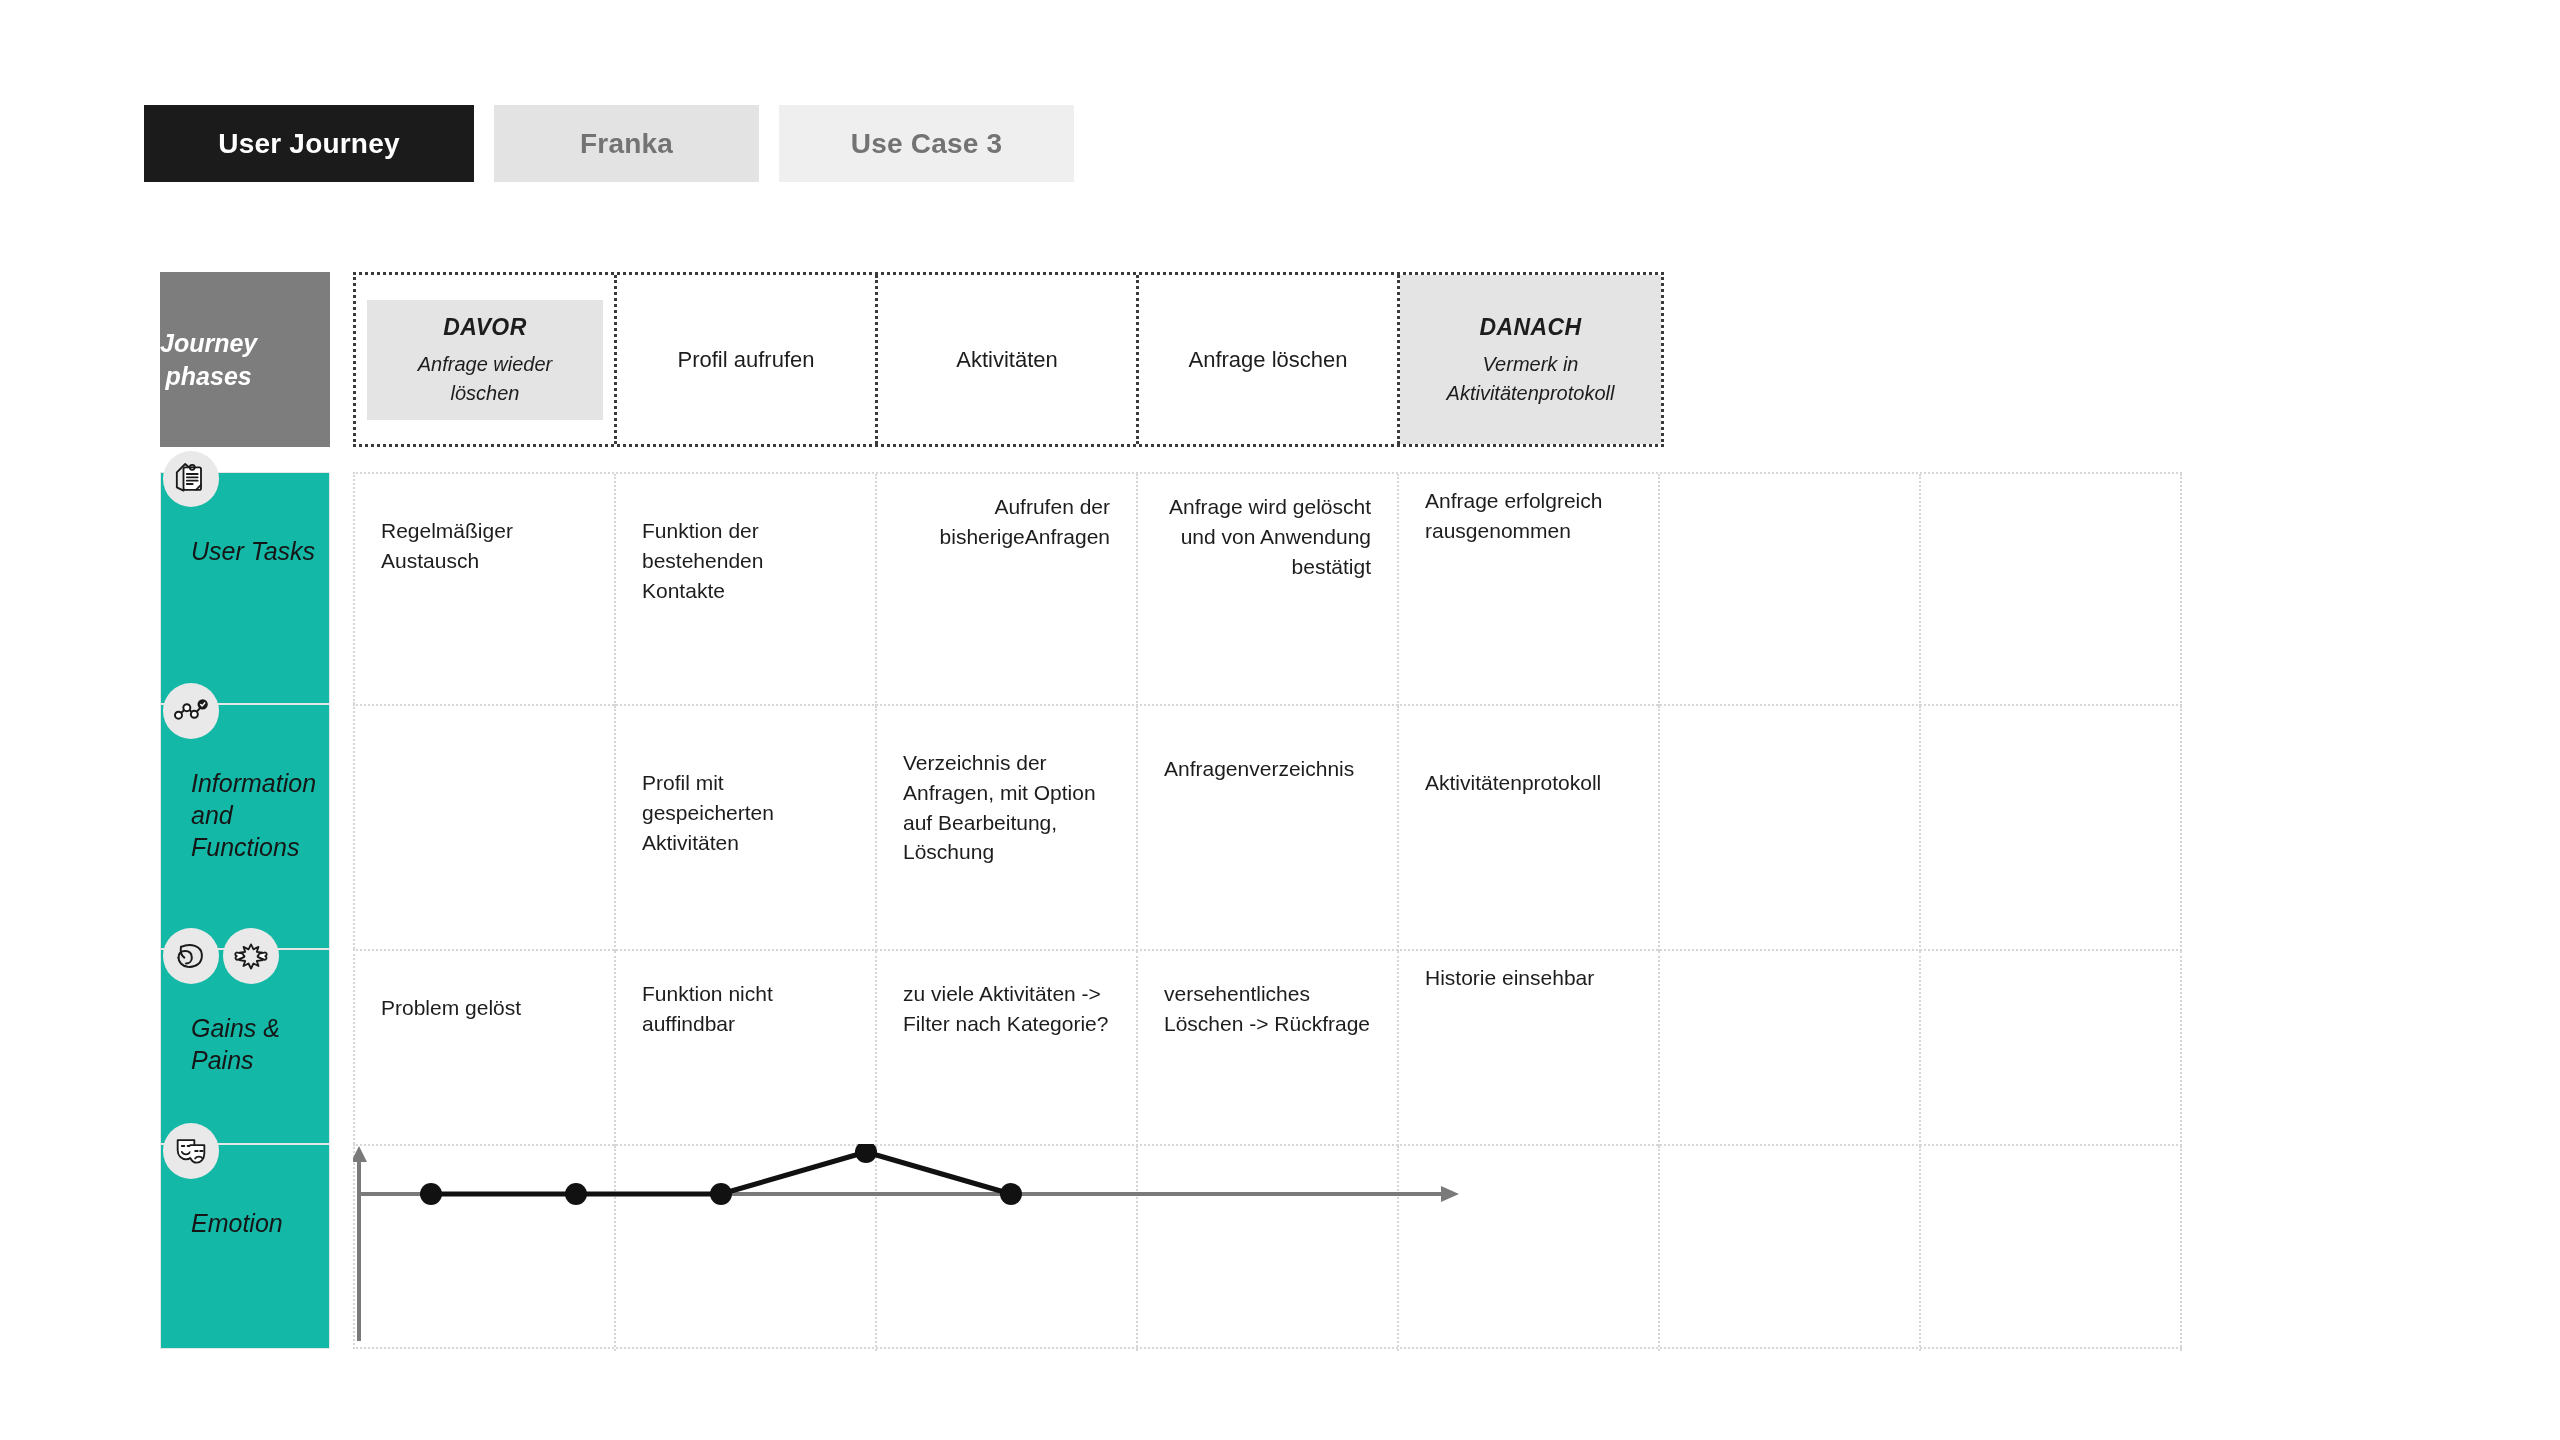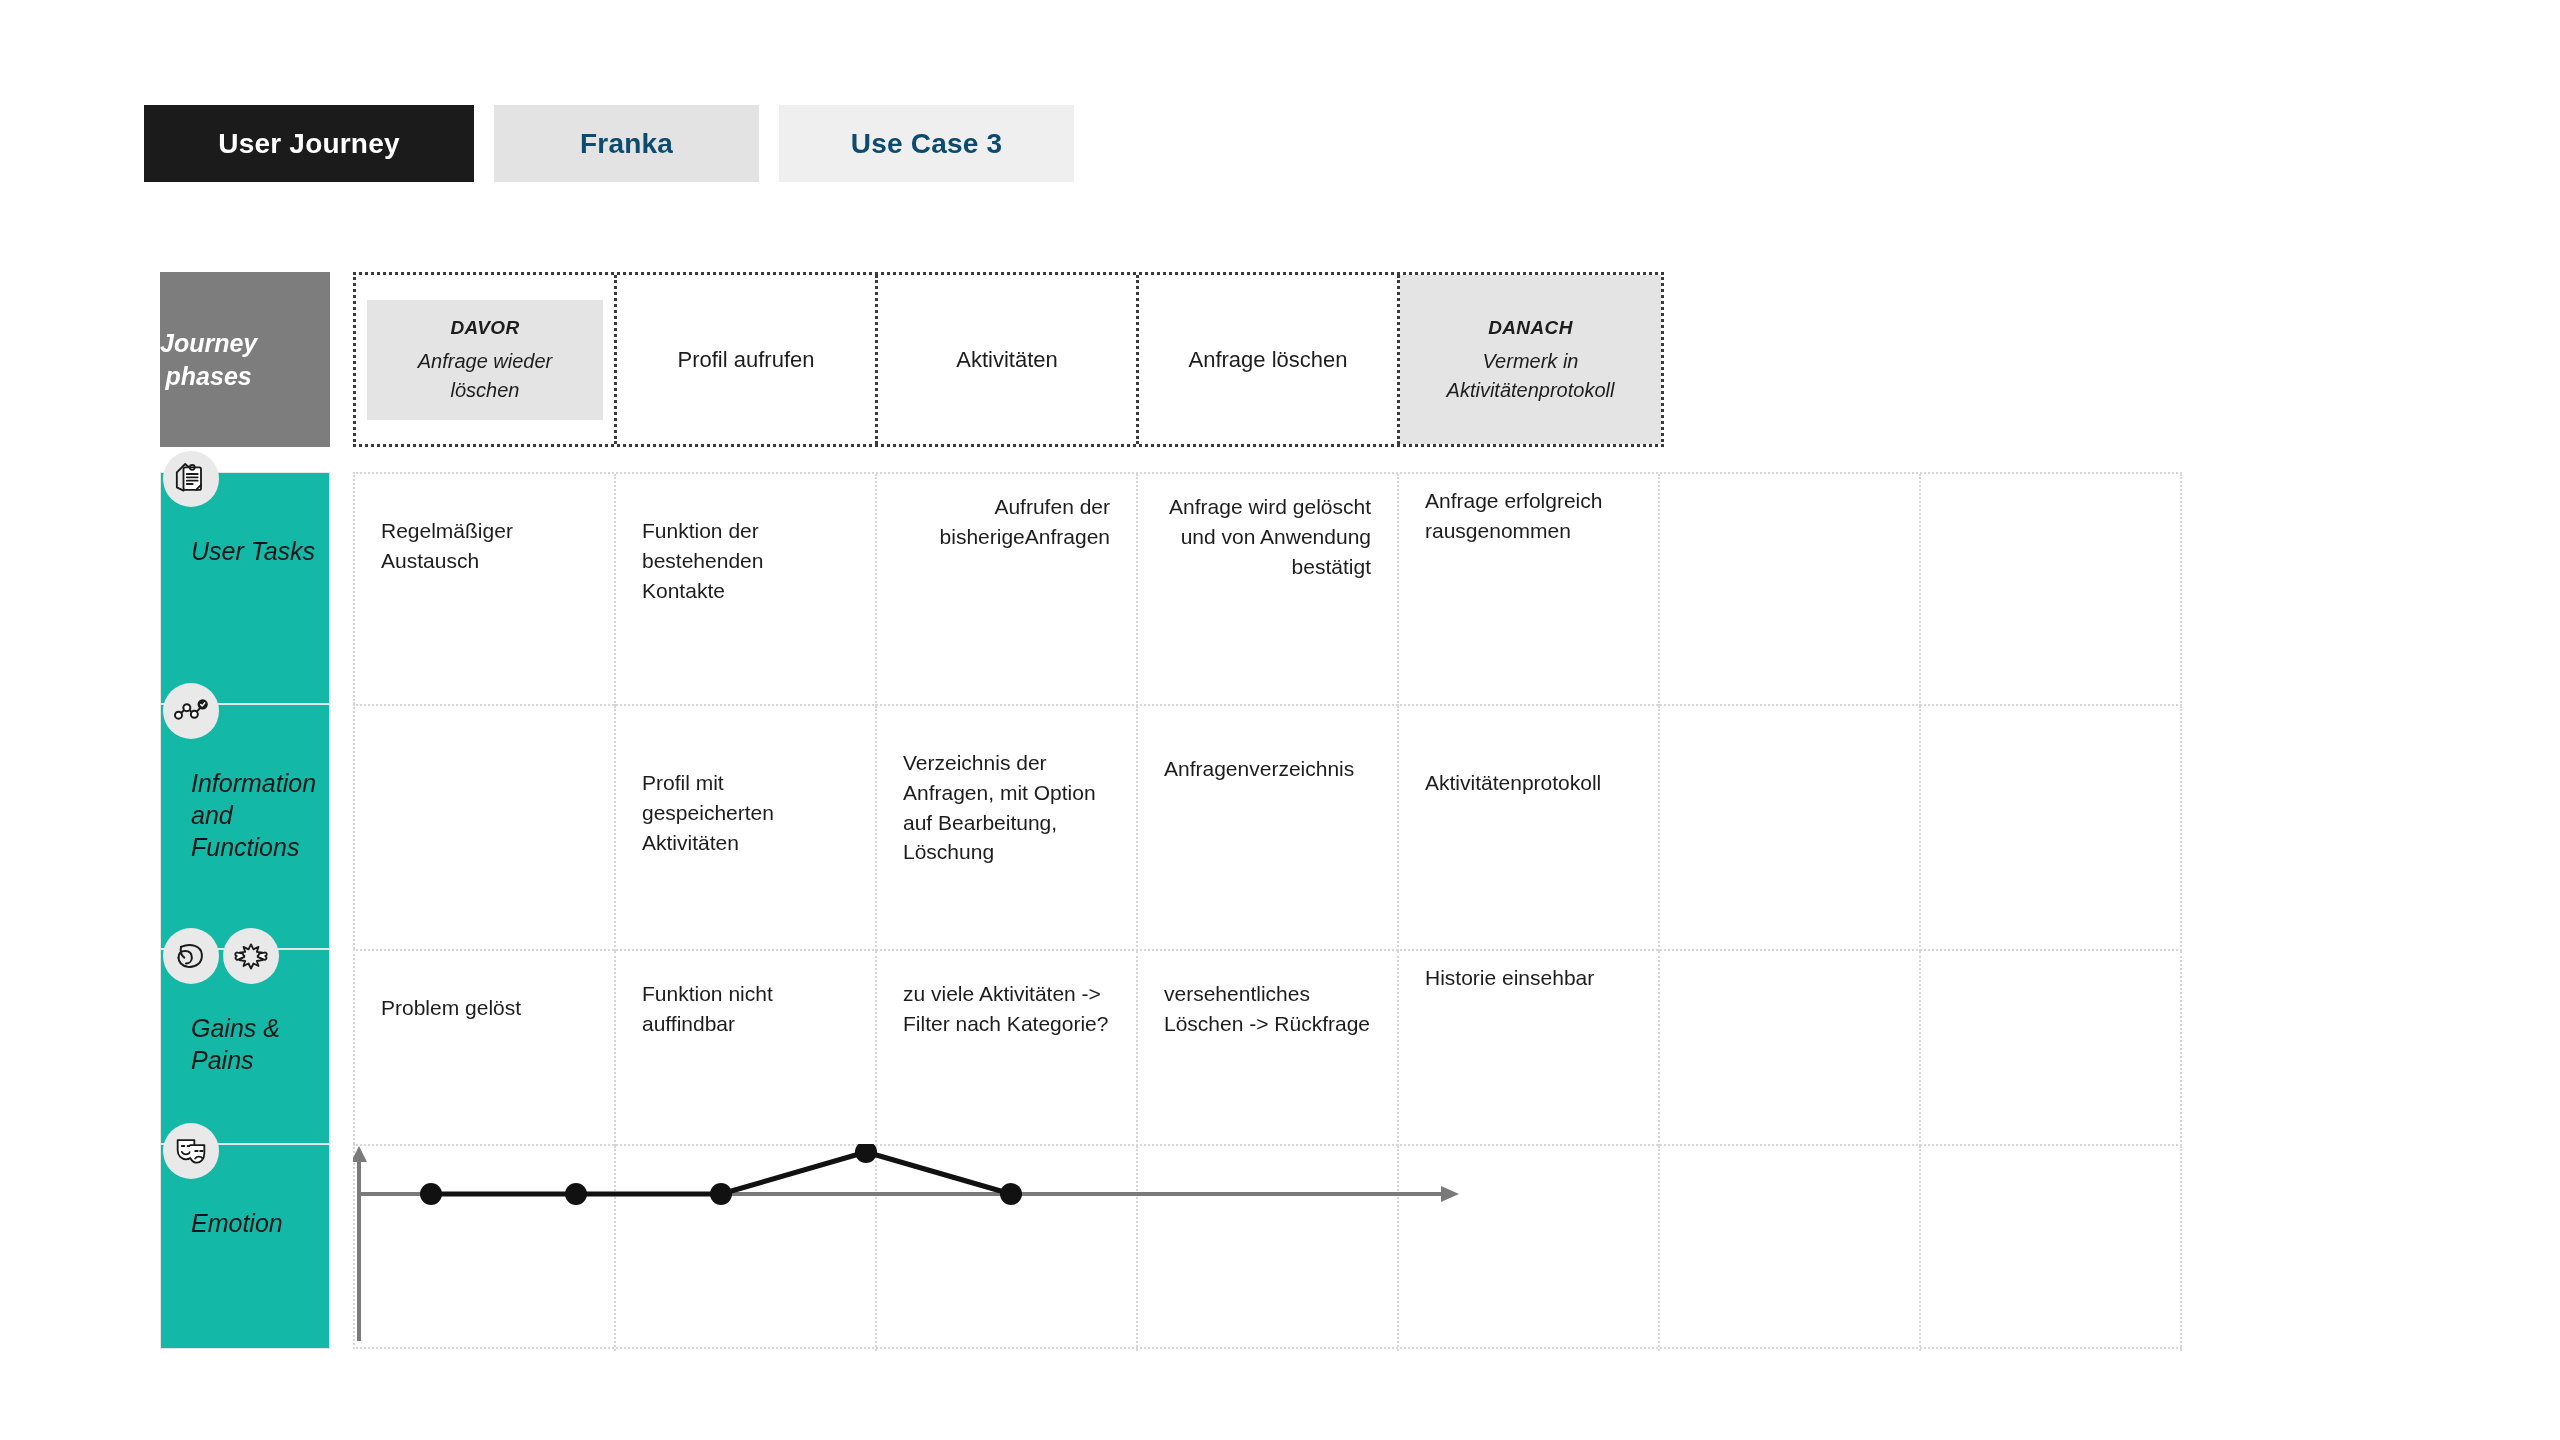--- a/index.html
+++ b/index.html
@@ -28,21 +28,21 @@
     gap: 20px;
   }
   .tab {
     height: 77px;
     display: flex;
     align-items: center;
     justify-content: center;
     padding: 0 28px;
     font-size: 28px;
     font-weight: bold;
-    color: #0c4a6e;
+    color: #737373;
     letter-spacing: 0.2px;
     white-space: nowrap;
   }
   .tab.active { background: #1b1b1b; color: #ffffff; min-width: 330px; }
   .tab.t2 { background: #e3e3e3; min-width: 265px; }
   .tab.t3 { background: #efefef; min-width: 295px; }
 
   
   .board {
     position: absolute;
@@ -100,21 +100,21 @@
     padding: 8px 10px;
   }
   .phase-inner.boxed {
     background: #e4e4e4;
     height: 120px;
   }
   .phase-inner.fullshade { background: transparent; }
   .phase-kicker {
     font-weight: bold;
     font-style: italic;
-    font-size: 19px;
+    font-size: 23px;
     margin-bottom: 5px;
     letter-spacing: 0.4px;
   }
   .phase-sub { font-style: italic; }
   .phase-plain { font-size: 22px; font-style: normal; color: #1d1d1d; text-align: right; }
 
   
   .lanes {
     position: absolute;
     left: 160px;

